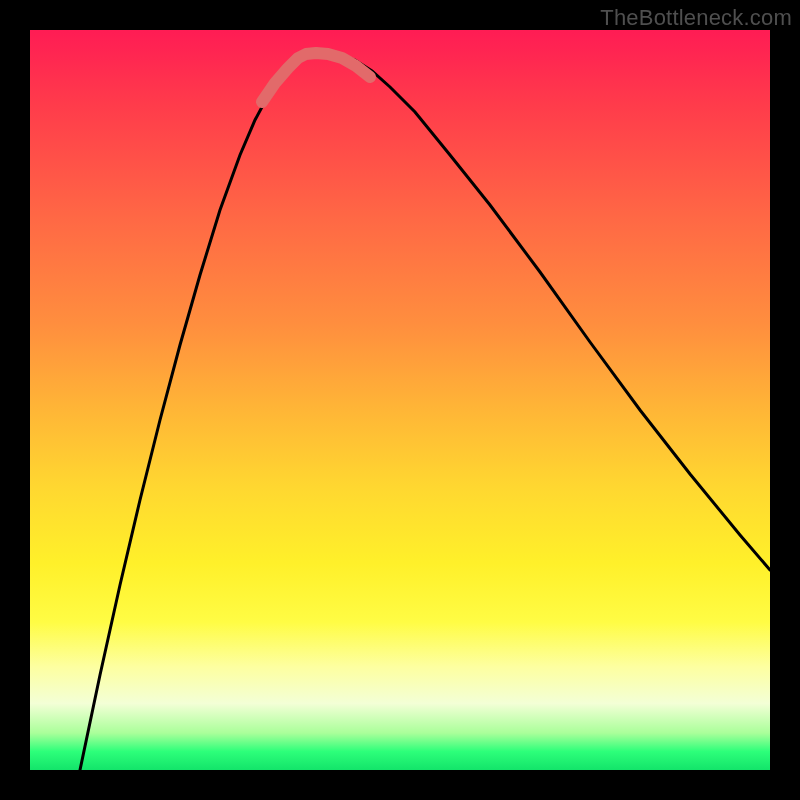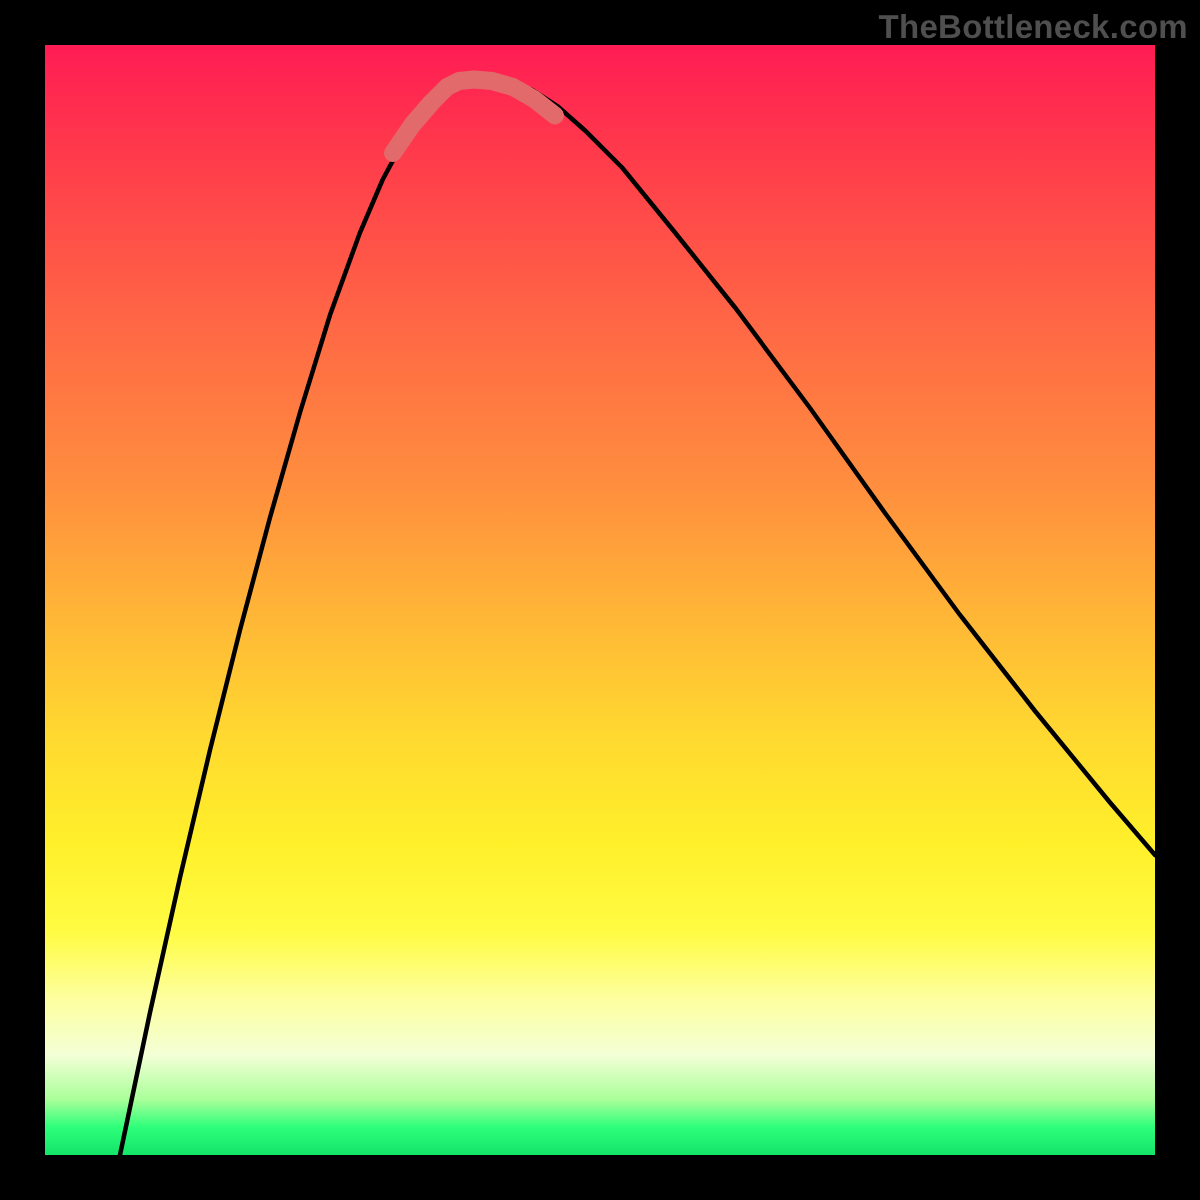--- a/index.html
+++ b/index.html
@@ -43,21 +43,21 @@
       #13e46a 100%
     );
   }
   .watermark {
     position: absolute;
     top: 5px;
     right: 8px;
     color: #4f4f4f;
     font-size: 22px;
     letter-spacing: 0.2px;
-    font-weight: 700;
+    font-weight: 400;
   }
   svg.curve {
     position: absolute;
     left: 0;
     top: 0;
     width: 740px;
     height: 740px;
     overflow: visible;
   }
 </style>

